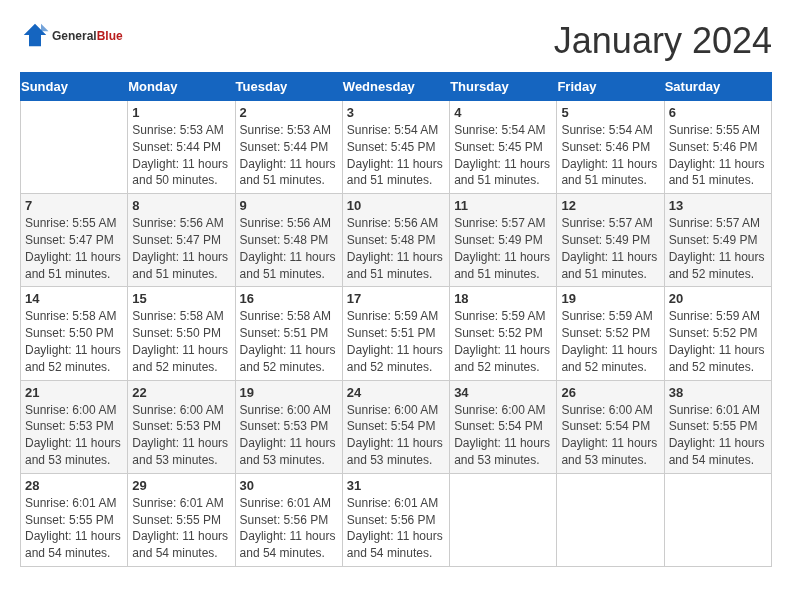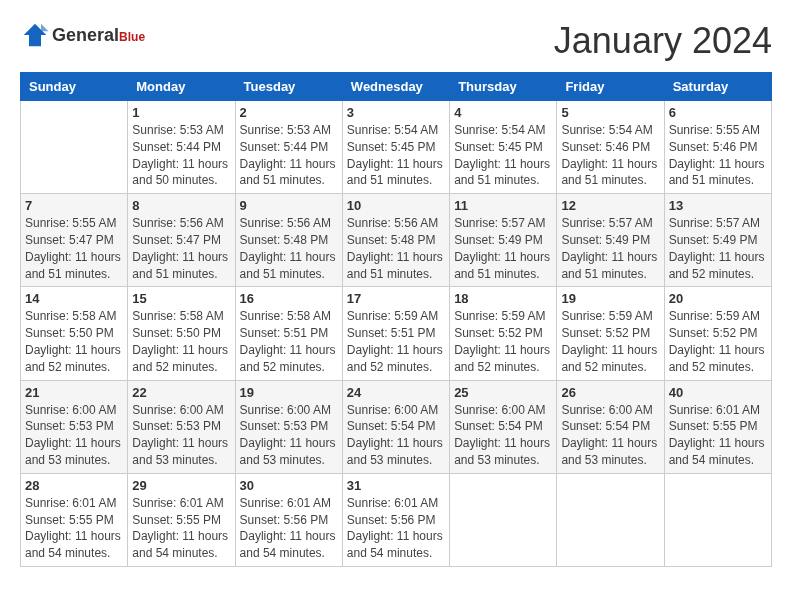--- a/index.html
+++ b/index.html
@@ -14,21 +14,21 @@
       display: flex;
       justify-content: space-between;
       align-items: flex-start;
       margin-bottom: 10px;
     }
     .logo {
       display: flex;
       align-items: center;
     }
     .logo-text-general {
-      font-size: 18px;
+      font-size: 12px;
       font-weight: bold;
       color: #333;
     }
     .logo-text-blue {
       font-size: 12px;
       font-weight: bold;
       color: #b91c1c;
     }
     .logo-icon {
       width: 30px;
@@ -48,21 +48,21 @@
       color: #555;
     }
     table {
       width: 100%;
       border-collapse: collapse;
       font-size: 11px;
     }
     thead tr th {
       background-color: #1565c0;
       color: #fff;
-      padding: 6px 8px;
+      padding: 6px 0;
       text-align: left;
       font-size: 13px;
       font-weight: bold;
       border: 1px solid #1565c0;
     }
     tbody tr td {
       border: 1px solid #ccc;
       vertical-align: top;
       padding: 4px 4px;
       height: 80px;
@@ -219,29 +219,29 @@
         </td>
         <td>
           <span class="day-number">19</span>
           <div class="day-info">Sunrise: 6:00 AM<br>Sunset: 5:53 PM<br>Daylight: 11 hours and 53 minutes.</div>
         </td>
         <td>
           <span class="day-number">24</span>
           <div class="day-info">Sunrise: 6:00 AM<br>Sunset: 5:54 PM<br>Daylight: 11 hours and 53 minutes.</div>
         </td>
         <td>
-          <span class="day-number">25</span>
+          <span class="day-number">34</span>
           <div class="day-info">Sunrise: 6:00 AM<br>Sunset: 5:54 PM<br>Daylight: 11 hours and 53 minutes.</div>
         </td>
         <td>
           <span class="day-number">26</span>
           <div class="day-info">Sunrise: 6:00 AM<br>Sunset: 5:54 PM<br>Daylight: 11 hours and 53 minutes.</div>
         </td>
         <td>
-          <span class="day-number">40</span>
+          <span class="day-number">38</span>
           <div class="day-info">Sunrise: 6:01 AM<br>Sunset: 5:55 PM<br>Daylight: 11 hours and 54 minutes.</div>
         </td>
       </tr>
       <tr>
         <td>
           <span class="day-number">28</span>
           <div class="day-info">Sunrise: 6:01 AM<br>Sunset: 5:55 PM<br>Daylight: 11 hours and 54 minutes.</div>
         </td>
         <td>
           <span class="day-number">29</span>

